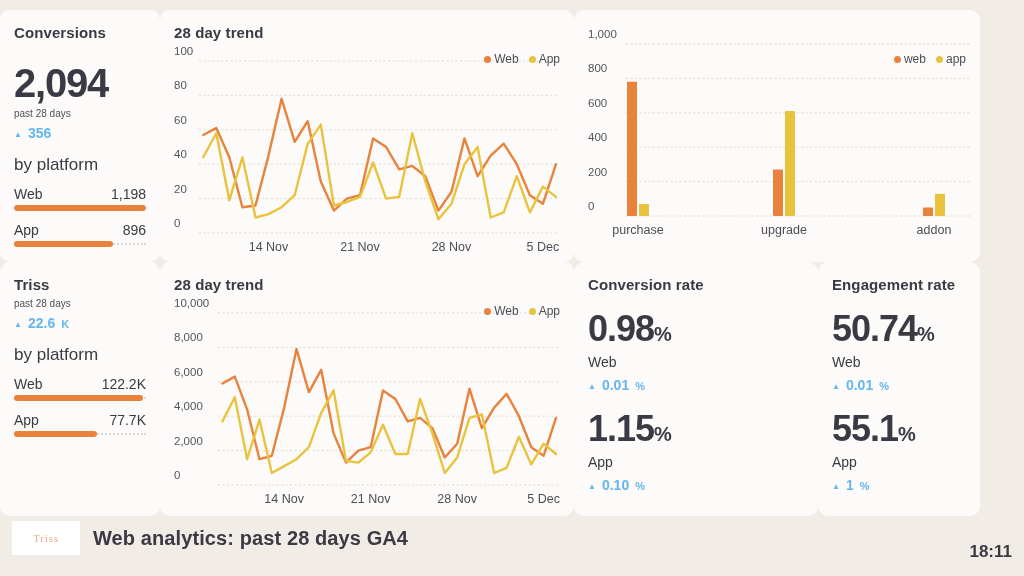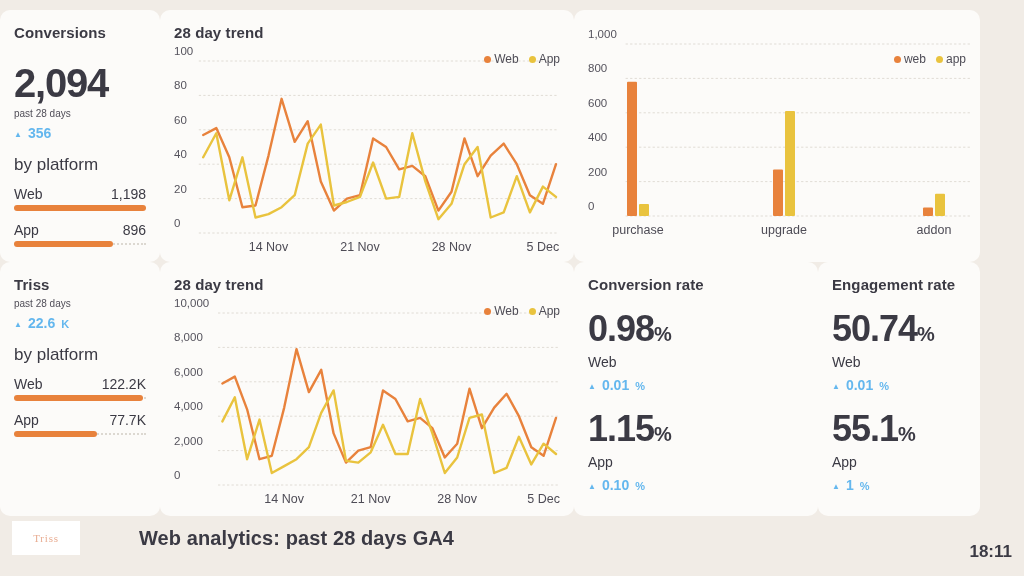--- a/index.html
+++ b/index.html
@@ -52,21 +52,21 @@
   .mlabel{font-size:14px;margin-top:7px;}
   .metric .delta{margin-top:7px;}
   
   .footer{display:flex;align-items:center;height:44px;padding:0 12px;gap:13px;box-sizing:border-box;}
   .logo{
     width:68px;height:34px;background:#FFFFFF;border-radius:0;
     display:flex;align-items:center;justify-content:center;
     font-family:"Liberation Serif",serif;font-size:11px;letter-spacing:.8px;
     color:#E9AD92;
   }
-  .ftitle{font-size:20px;font-weight:600;letter-spacing:.1px;margin-left:46px;}
+  .ftitle{font-size:20px;font-weight:600;letter-spacing:.1px;}
   .ftime{margin-left:auto;font-size:17px;font-weight:600;margin-top:28px;}
 </style>
 </head>
 <body style="--bg: #F1ECE6; --card: #FCFBF9; --ink: #3B3A44; --orange: #E8823C; --blue: #64B7EE;">
 
 <div class="grid">
 
   <section class="card">
     <h2>Conversions</h2>
     <div class="big"><span>2,094</span><span class="suffix"></span></div>

